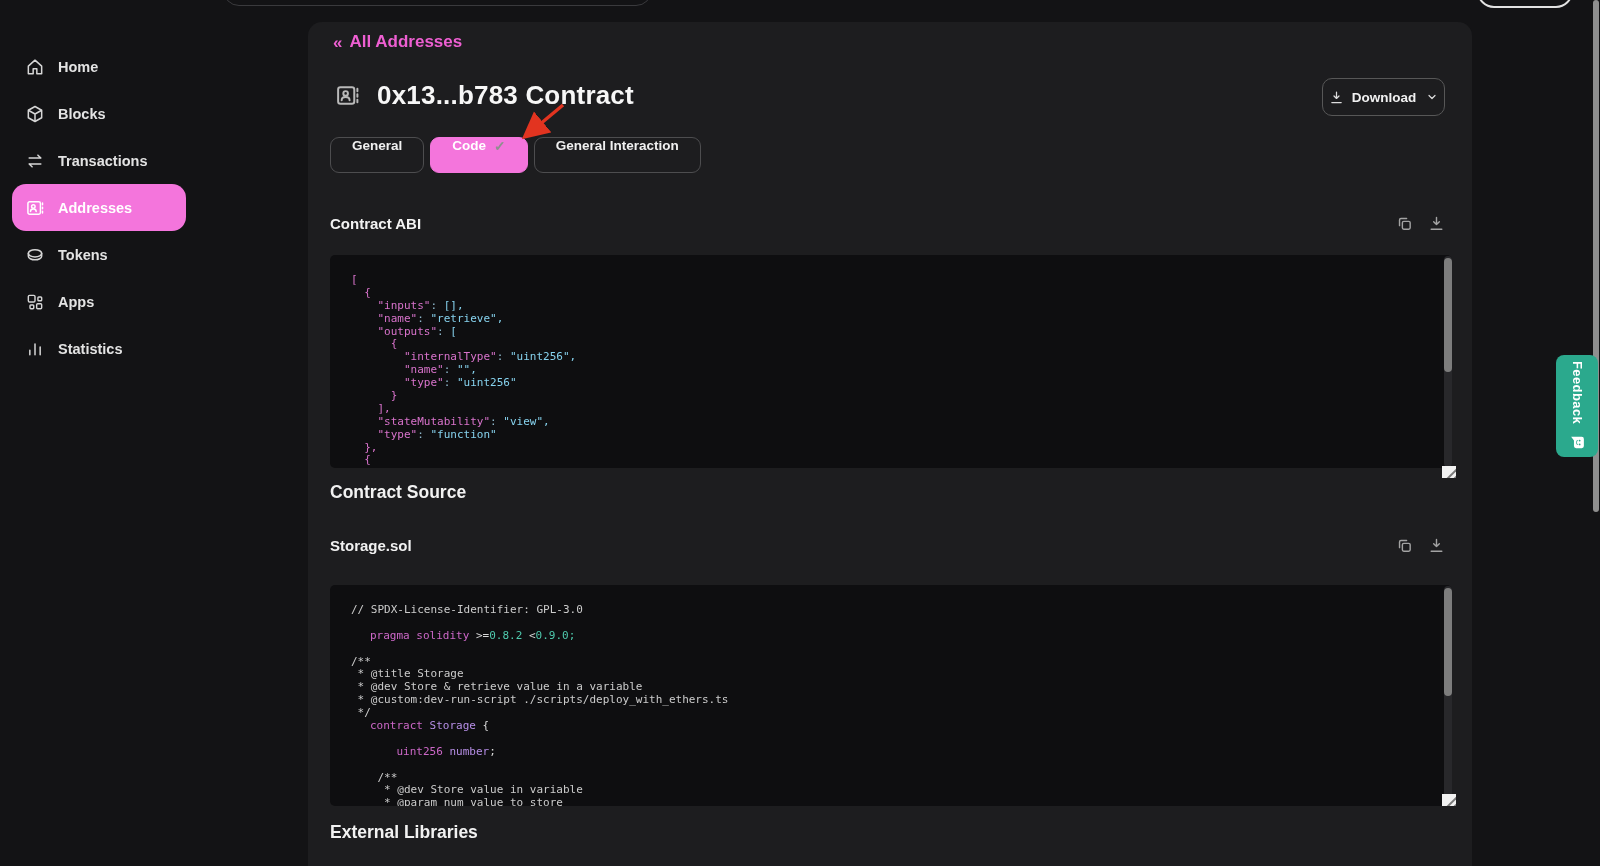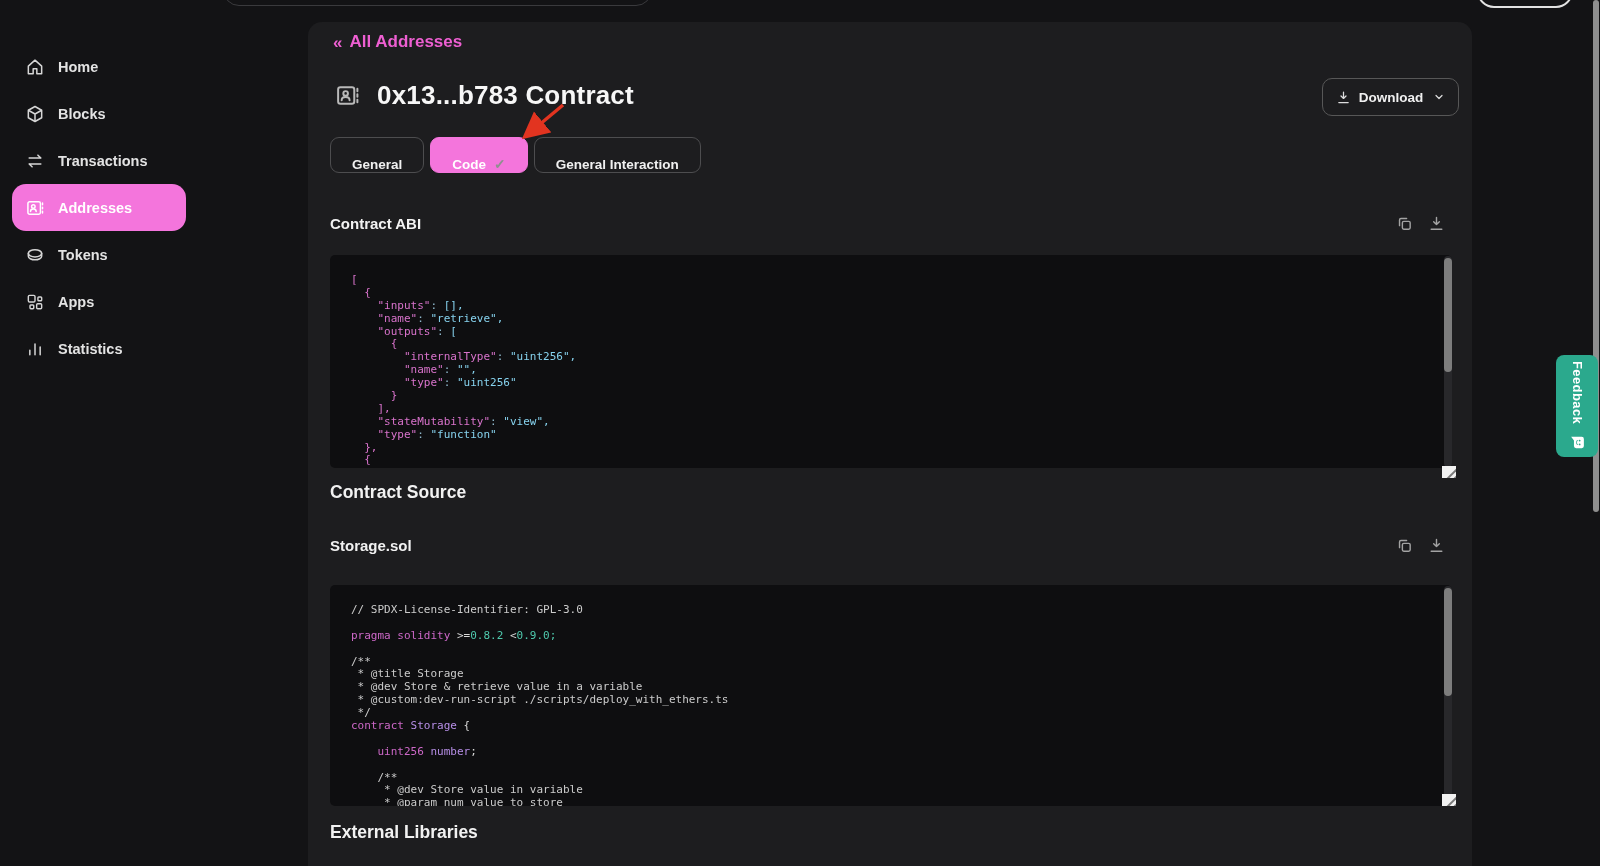--- a/index.html
+++ b/index.html
@@ -49,32 +49,32 @@
     color:var(--accent-link); cursor:pointer;
   }
   .breadcrumb .bc-chev { font-size:17px; font-weight:700; line-height:1; }
   .breadcrumb .bc-label { font-size:17px; font-weight:700; }
 
   .title-row { position:absolute; left:27px; top:58px; display:flex; align-items:center; gap:17px; }
   .title-row .t-ico { width:25px; height:25px; color:#b9b9b9; }
   .page-title { font-size:26px; font-weight:700; color:#f7f7f7; letter-spacing:.2px; }
 
   .download-btn {
-    position:absolute; left:1014px; top:56px; width:137px; height:38px;
+    position:absolute; left:1014px; top:56px; width:123px; height:38px;
     border:1px solid #575757; border-radius:10px;
     display:flex; align-items:center; justify-content:center; gap:8px;
     color:#f0f0f0; cursor:pointer; background:transparent;
   }
   .download-btn .d-ico { width:15px; height:15px; color:#dedede; }
   .download-btn .d-label { font-size:13.5px; font-weight:600; }
   .download-btn .d-chev { width:12px; height:12px; color:#dedede; margin-left:2px; }
 
   .tabs { position:absolute; left:22px; top:115px; display:flex; gap:6px; }
   .tab {
-    height:36px; display:flex; align-items:flex-end; justify-content:center; gap:8px;
+    height:36px; display:flex; align-items:flex-start; justify-content:center; gap:8px;
     padding:0 21px; border-radius:9px; border:1px solid #4d4d4f;
     font-size:13.5px; font-weight:600; color:#f0f0f0; cursor:pointer;
   }
   .tab.active { background:var(--accent); border-color:var(--accent); color:#ffffff; }
   .tab .tab-check { color:#8f8f8f; font-size:14px; font-weight:700; }
 
   .red-arrow { position:absolute; left:197px; top:73px; pointer-events:none; }
 
   .section-head {
     position:absolute; left:22px; color:#f2f2f2; font-weight:700;text-align:center;
@@ -95,21 +95,21 @@
     font-family:"DejaVu Sans Mono","Liberation Mono",monospace;
     font-size:11px; line-height:12.9px; white-space:pre; cursor:text;
   }
   .cl { height:12.9px; }
   .tk-pl  { color:#d8d8d8; }
   .tk-key { color:#d973cc; }
   .tk-br  { color:#d973cc; }
   .tk-pu  { color:#8fb8cc; }
   .tk-str { color:#87d3ef; }
   .tk-cmt { color:#cccccc; }
-  .tk-kw  { color:#cd68c8; }
+  .tk-kw  { color:#cd68c8;margin-left:19px; }
   .tk-num { color:#4fc9ad; }
   .tk-id  { color:#b68ee6; }
 
   .vtrack {
     position:absolute; width:8px; background:#28282b; border-radius:4px;
   }
   .vthumb {
     position:absolute; left:0; width:8px; background:#7d7d7d; border-radius:4px; cursor:pointer;
   }
   .resize-grip {

